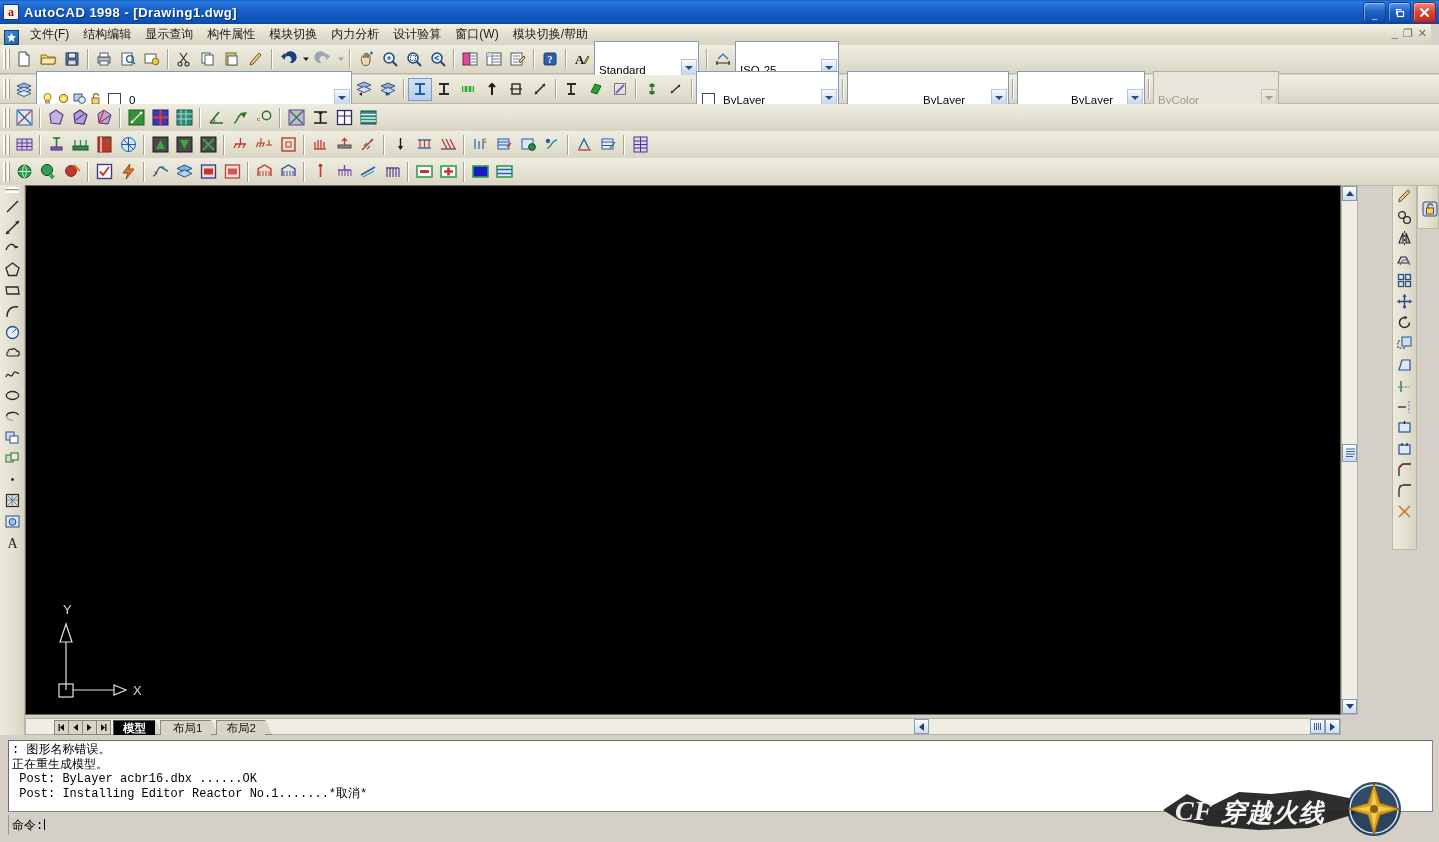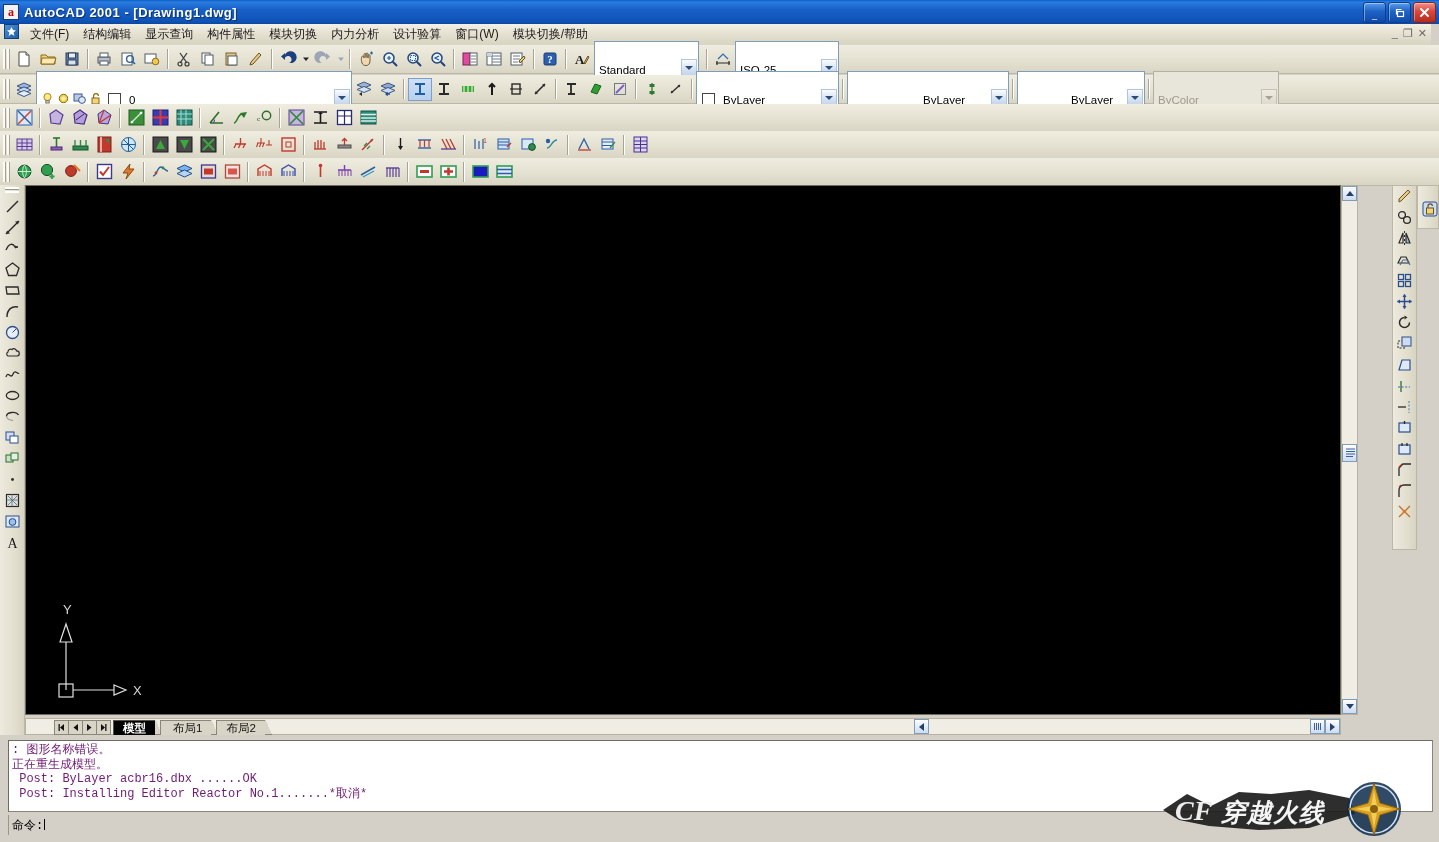--- a/index.html
+++ b/index.html
@@ -37,21 +37,21 @@
     background:linear-gradient(180deg,#5a9bea,#1d63c6 45%,#114aa8);
     box-shadow:inset 1px 1px 0 rgba(255,255,255,.4);
   }
   .tb-btn.close{background:linear-gradient(180deg,#f19088,#d8493c 45%,#b52a20);border-color:#8e2018;}
   .tb-glyph{display:block;line-height:1;}
 
   
   .menubar{
     position:absolute;left:0;top:24px;width:1431px;height:21px;
     background:linear-gradient(180deg,#f3f1e6,#e4e0cf 50%,#d8d4c2);
-    display:flex;align-items:flex-start;border-bottom:1px solid #b9b4a2;
+    display:flex;align-items:flex-end;border-bottom:1px solid #b9b4a2;
   }
   .menu-app-icon{
     width:15px;height:15px;margin:0 4px 0 4px;
     background:linear-gradient(135deg,#4f8fd6,#1e5fa8);
     border:1px solid #123f7a;box-sizing:border-box;
     display:flex;align-items:center;justify-content:center;color:#fff;font-size:9px;
   }
   .menu-item{
     padding:2px 7px;font-size:12px;color:#1a1a1a;white-space:nowrap;
     font-family:"Liberation Sans","DejaVu Sans",sans-serif;
@@ -196,21 +196,21 @@
   
   .cmdarea{
     position:absolute;left:0;top:735px;width:1439px;height:107px;
     background:#d4d0c8;
   }
   .cmdbox{
     position:absolute;left:8px;top:5px;right:6px;height:72px;
     background:#fff;border:1px solid #888478;border-top-color:#6f6b60;border-left-color:#6f6b60;
     box-sizing:border-box;overflow:hidden;
     font-family:"Liberation Mono","DejaVu Sans Mono",monospace;
-    font-size:12px;line-height:14.5px;color:#701a75;padding:2px 3px;
+    font-size:12px;line-height:14.5px;color:#000000;padding:2px 3px;
   }
   .cmdbox div{white-space:pre;}
   .cmdprompt{
     position:absolute;left:8px;top:80px;right:6px;height:20px;
     background:#d4d0c8;
     font-family:"Liberation Mono","DejaVu Sans Mono",monospace;
     font-size:12px;color:#000;padding:2px 3px;box-sizing:border-box;
     border-left:1px solid #9b9689;
   }
   .cmdcaret{display:inline-block;width:1px;height:11px;background:#000;vertical-align:-1px;margin-left:1px;}
@@ -220,21 +220,21 @@
     position:absolute;right:30px;bottom:4px;width:250px;height:58px;pointer-events:none;
   }
 </style>
 </head>
 <body>
 
 <div class="app">
 
   <div class="titlebar">
     <div class="title-icon">a</div>
-    <div class="title-text">AutoCAD 2001 - [Drawing1.dwg]</div>
+    <div class="title-text">AutoCAD 1998 - [Drawing1.dwg]</div>
     <div class="title-btns">
       <div class="tb-btn">
         <span class="tb-glyph" style="font-size:9px;margin-top:5px;">_</span>
       </div>
       <div class="tb-btn">
         <svg width="10" height="10" viewBox="0 0 10 10">
             <rect x="2.5" y="3.5" width="6" height="5" fill="none" stroke="#fff" stroke-width="1.2"></rect>
             <polyline points="1.5,6.5 1.5,1.5 6.5,1.5" fill="none" stroke="#fff" stroke-width="1.2"></polyline>
           </svg>
       </div>

